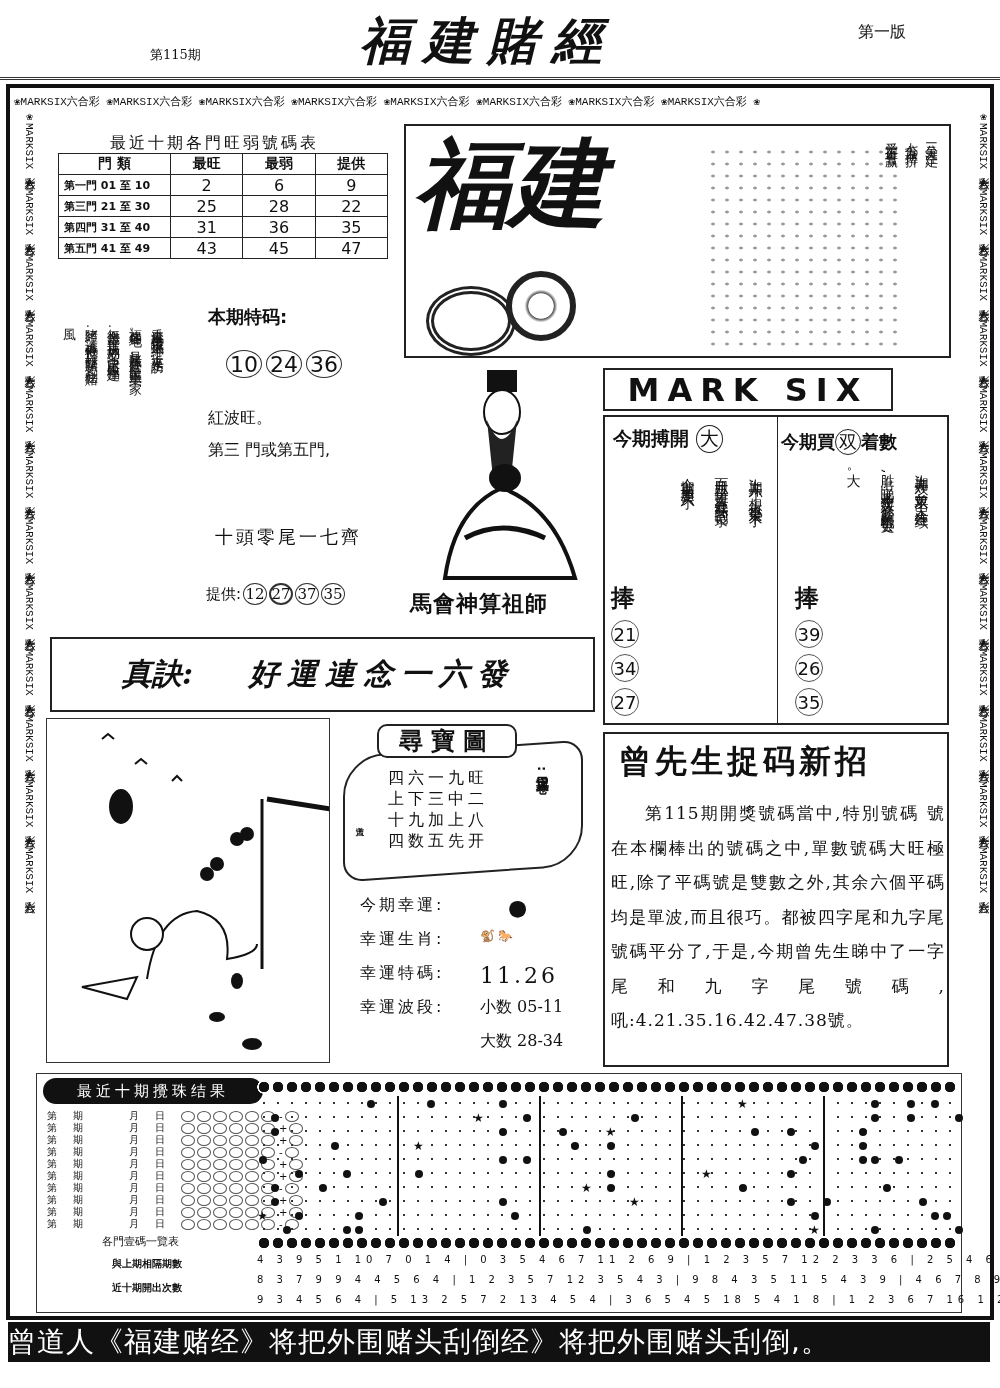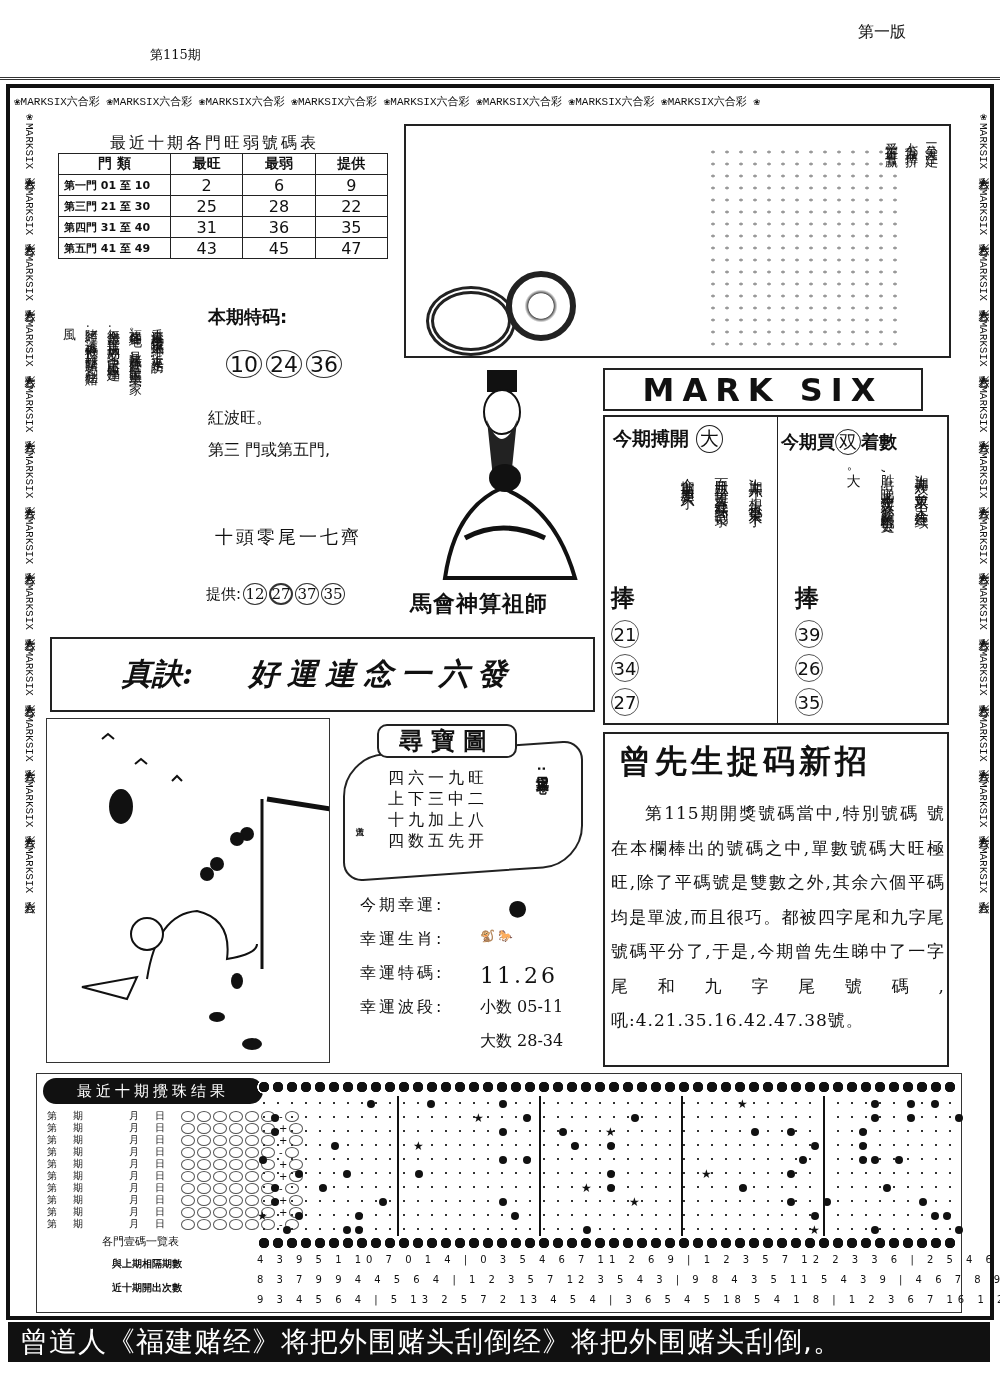--- a/index.html
+++ b/index.html
@@ -32,21 +32,21 @@
 .poem{left:58px;top:318px;height:280px}
 .banner{left:404px;top:124px;width:547px;height:234px;border:2px solid #222;overflow:hidden}
 .bn1{left:8px;top:10px;font-size:96px;font-weight:bold;font-family:"DejaVu Serif",serif;font-style:italic;line-height:1}
 .bn2{left:270px;top:120px;font-size:92px;font-weight:bold;font-family:"DejaVu Serif",serif;line-height:1}
 .bn3{right:8px;top:6px;writing-mode:vertical-rl;font-size:13px;line-height:20px;letter-spacing:3px}
 .mascot{left:100px;top:145px;width:70px;height:70px;border-radius:50%;border:6px solid #222;background:radial-gradient(circle,#fff 30%,#555 32%,#fff 40%)}
 .swirl{left:20px;top:160px;width:90px;height:70px;border-radius:50%;border:8px double #222}
 .dots{left:300px;top:20px;width:200px;height:200px;background-image:radial-gradient(#333 1.5px,transparent 2px);background-size:14px 12px;opacity:.5}
 .sage{left:425px;top:368px;width:170px;height:222px}
 .sage-name{left:410px;top:589px;font-size:22px;font-weight:bold;letter-spacing:1px}
-.marksix{left:603px;top:368px;width:320px;height:43px;border:2px solid #222;display:flex;align-items:center;justify-content:center;font-size:32px;font-weight:900;letter-spacing:8px;font-family:"DejaVu Sans",sans-serif}
+.marksix{left:603px;top:368px;width:290px;height:43px;border:2px solid #222;display:flex;align-items:center;justify-content:center;font-size:32px;font-weight:900;letter-spacing:8px;font-family:"DejaVu Sans",sans-serif}
 .twin{left:603px;top:415px;width:346px;height:310px;border:2px solid #222}
 .twin .div{left:172px;top:0;width:1px;height:306px;background:#222}
 .twin h3{position:absolute;font-size:19px;font-weight:bold;white-space:nowrap}
 .ring{display:inline-block;border:1px solid #222;border-radius:50%;padding:0 3px;font-weight:normal}
 .bang{font-size:24px;font-weight:bold}
 .pick{border:1px solid #555;border-radius:50%;width:28px;height:28px;display:flex;align-items:center;justify-content:center;font-size:18px;margin-top:6px}
 .verse{font-size:14px;letter-spacing:3px;line-height:34px;writing-mode:vertical-rl;height:230px;font-family:"DejaVu Serif",serif}
 .zhen{left:50px;top:637px;width:545px;height:75px;border:2px solid #222;display:flex;align-items:center;padding-left:70px;font-size:30px;font-style:italic;font-weight:bold;font-family:"DejaVu Serif",serif}
 .zhen .k{margin-right:56px}
 .zhen .v{letter-spacing:8px}
@@ -73,27 +73,28 @@
 .gtitle{left:65px;top:160px;font-size:11px}
 .gt1{left:75px;top:183px;font-size:10px;font-weight:bold}
 .gt2{left:75px;top:207px;font-size:10px;font-weight:bold}
 .grid{left:220px;top:4px;width:700px;height:232px}
 .gridhdr{position:absolute;left:0;width:700px;height:14px;background-image:radial-gradient(circle,#111 5px,#fff 5.5px,#fff 6.5px,transparent 7px);background-size:14px 14px}
 .gcol{position:absolute;top:18px;height:140px;border-right:2px solid #111}
 .gdots{position:absolute;left:0;top:18px;width:700px;height:140px;background-image:radial-gradient(#333 1px,transparent 1.3px);background-size:14px 14px}
 .gnum{position:absolute;left:0;width:700px;font-size:10px;letter-spacing:5px;white-space:nowrap;font-family:"DejaVu Sans",sans-serif}
 .mark{position:absolute;width:8px;height:8px;border-radius:50%;background:#111}
 .star{position:absolute;font-size:12px;line-height:1}
-.footer{left:8px;top:1322px;width:982px;height:40px;background:#111;color:#fff;font-size:28px;display:flex;align-items:center;padding-left:12px;letter-spacing:1px;font-family:"DejaVu Sans",sans-serif}
+.footer{left:8px;top:1322px;width:982px;height:40px;background:#111;color:#fff;font-size:28px;display:flex;align-items:center;padding-left:0;letter-spacing:1px;font-family:"DejaVu Sans",sans-serif}
 </style>
 </head>
 <body>
 
 <div class="abs header">
   <div class="abs issue">第115期</div>
+  <div class="abs mast">福建賭經</div>
   <div class="abs edition">第一版</div>
 </div>
 
 <div class="abs frame"></div>
 <div class="abs band bandtop">❀MARKSIX六合彩 ❀MARKSIX六合彩 ❀MARKSIX六合彩 ❀MARKSIX六合彩 ❀MARKSIX六合彩 ❀MARKSIX六合彩 ❀MARKSIX六合彩 ❀MARKSIX六合彩 ❀</div>
 <div class="abs bandleft">❀MARKSIX六合彩 ❀MARKSIX六合彩 ❀MARKSIX六合彩 ❀MARKSIX六合彩 ❀MARKSIX六合彩 ❀MARKSIX六合彩 ❀MARKSIX六合彩 ❀MARKSIX六合彩 ❀MARKSIX六合彩 ❀MARKSIX六合彩 ❀MARKSIX六合彩 ❀MARKSIX六合彩</div>
 <div class="abs bandright">❀MARKSIX六合彩 ❀MARKSIX六合彩 ❀MARKSIX六合彩 ❀MARKSIX六合彩 ❀MARKSIX六合彩 ❀MARKSIX六合彩 ❀MARKSIX六合彩 ❀MARKSIX六合彩 ❀MARKSIX六合彩 ❀MARKSIX六合彩 ❀MARKSIX六合彩 ❀MARKSIX六合彩</div>
 
 <div class="abs tbltitle">最近十期各門旺弱號碼表</div>
 <table class="ds">
@@ -155,20 +156,21 @@
   <div class="circ sm">12</div>
   <div class="circ sm bold">27</div>
   <div class="circ sm">37</div>
   <div class="circ sm">35</div>
 </div>
 
 <div class="abs banner">
   <div class="abs dots"></div>
   <div class="abs swirl"></div>
   <div class="abs mascot"></div>
+  <div class="abs bn1">福建</div>
   <div class="abs bn3">
     <span>三分天注定</span><br>
     <span>七分靠搏拚</span><br>
     <span>爱拚正有赢</span>
   </div>
 </div>
 
 <svg class="abs sage" viewBox="0 0 170 222">
   <rect x="62" y="2" width="30" height="22" fill="#111"></rect>
   <ellipse cx="77" cy="44" rx="18" ry="22" fill="#fff" stroke="#111" stroke-width="2"></ellipse>

